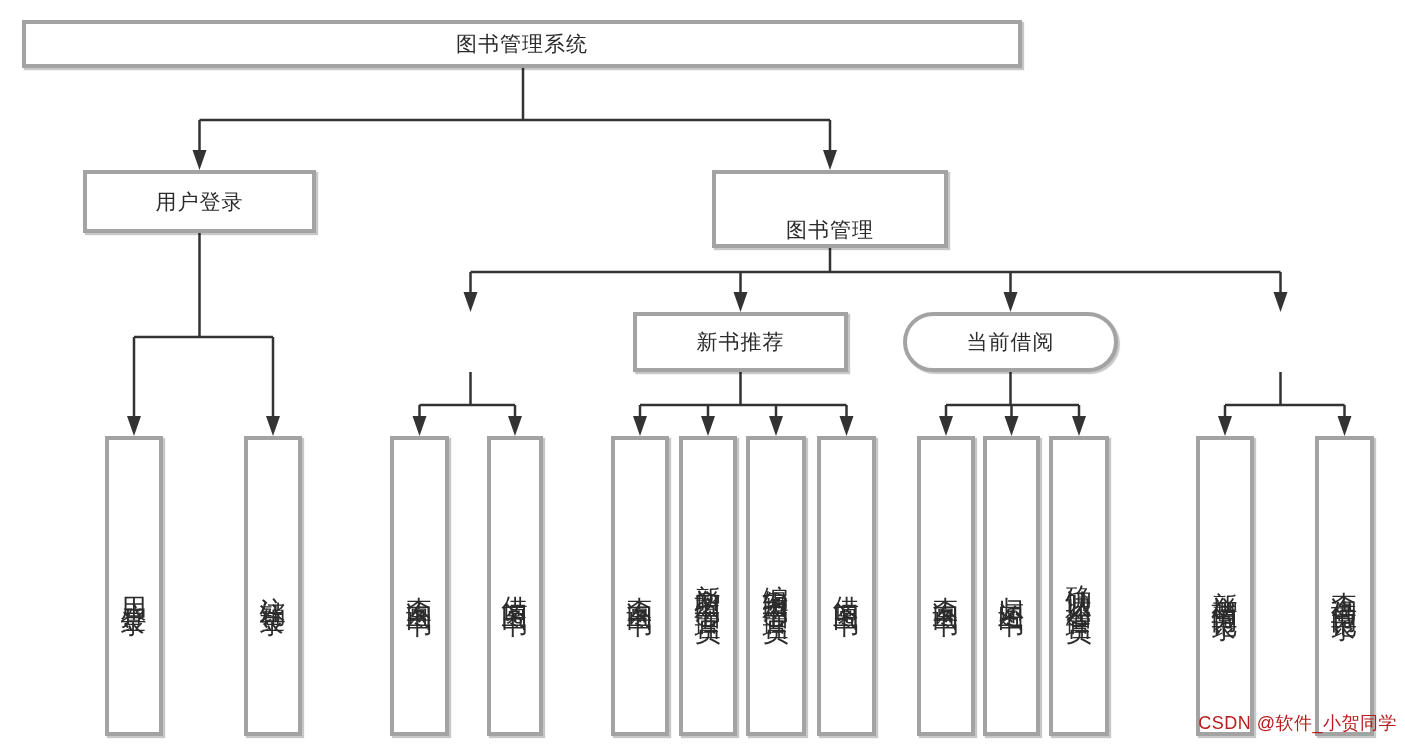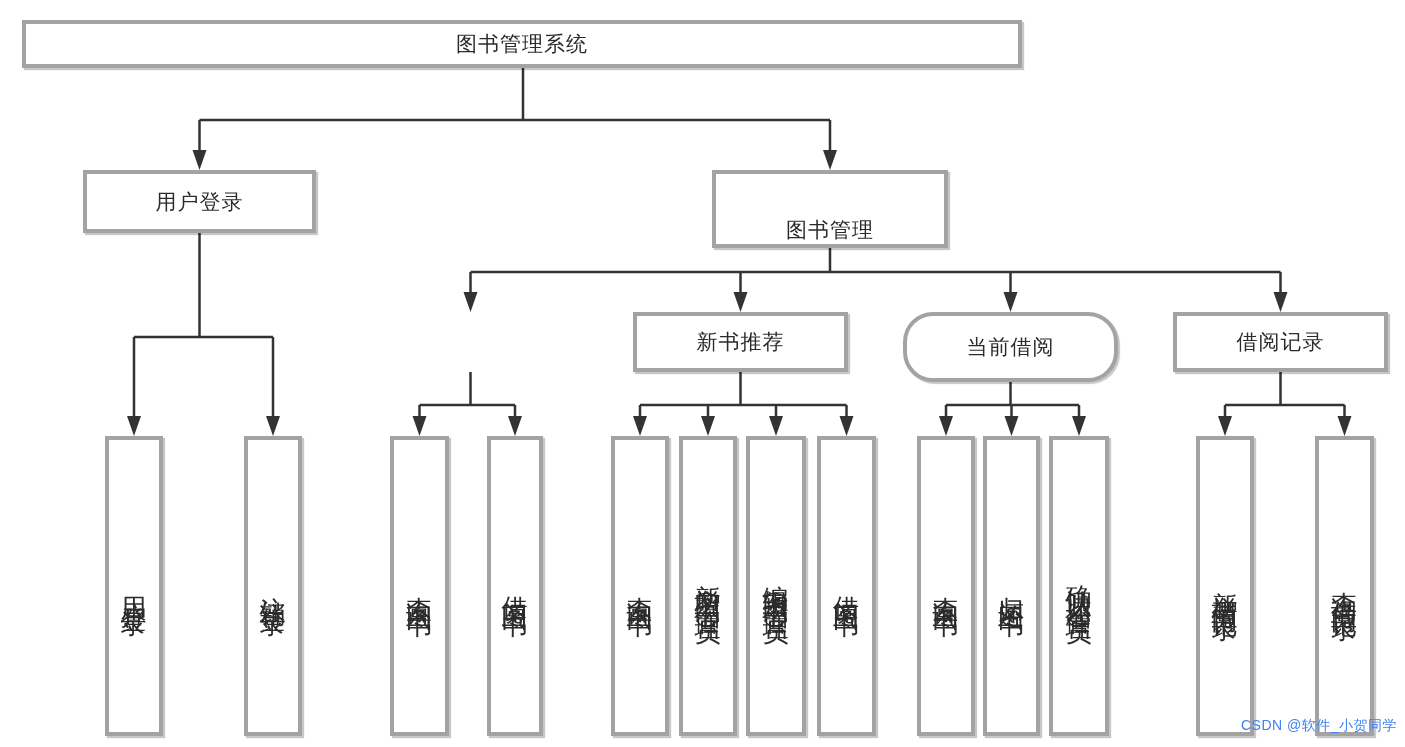--- a/index.html
+++ b/index.html
@@ -32,23 +32,23 @@
     text-orientation:mixed;
     font-size:26px;
     letter-spacing:5px;
     line-height:1;
     white-space:nowrap;
   }
   .watermark {
     position:absolute;
     right:8px;
     bottom:12px;
-    font-size:14px;
+    font-size:18px;
     letter-spacing:0.5px;
-    color:#3b82f6;
+    color:#b91c1c;
   }
 </style>
 </head>
 <body>
 
 <div class="stage">
 
   <svg class="connectors" width="1405" height="747" viewBox="0 0 1405 747">
     <g stroke="#333333" stroke-width="2.5" fill="none">
       <path d="M523 68 V120 M199.5 120 H830 M199.5 120 V158 M830 120 V158"></path>
@@ -89,25 +89,22 @@
   <div class="box" style="left:83px; top:170px; width:233px; height:63px;">
     <span class="hlabel">用户登录</span>
   </div>
   <div class="box" style="left:712px; top:170px; width:236px; height:78px;align-items:flex-end;">
     <span class="hlabel">图书管理</span>
   </div>
 
   <div class="box" style="left:633px; top:312px; width:215px; height:60px;">
     <span class="hlabel">新书推荐</span>
   </div>
-  <div class="box" style="left:903px; top:312px; width:215px; height:70px;border-radius:30px;">
+  <div class="box" style="left:903px; top:312px; width:215px; height:60px;border-radius:30px;">
     <span class="hlabel">当前借阅</span>
-  </div>
-  <div class="box" style="left:1173px; top:312px; width:215px; height:60px;">
-    <span class="hlabel">借阅记录</span>
   </div>
 
   <div class="box" style="left:105px; top:436px; width:58px; height:300px;">
     <span class="vtext">用户登录</span>
   </div>
   <div class="box" style="left:244px; top:436px; width:58px; height:300px;">
     <span class="vtext">注销登录</span>
   </div>
 
   <div class="box" style="left:390px; top:436px; width:59px; height:300px;">

